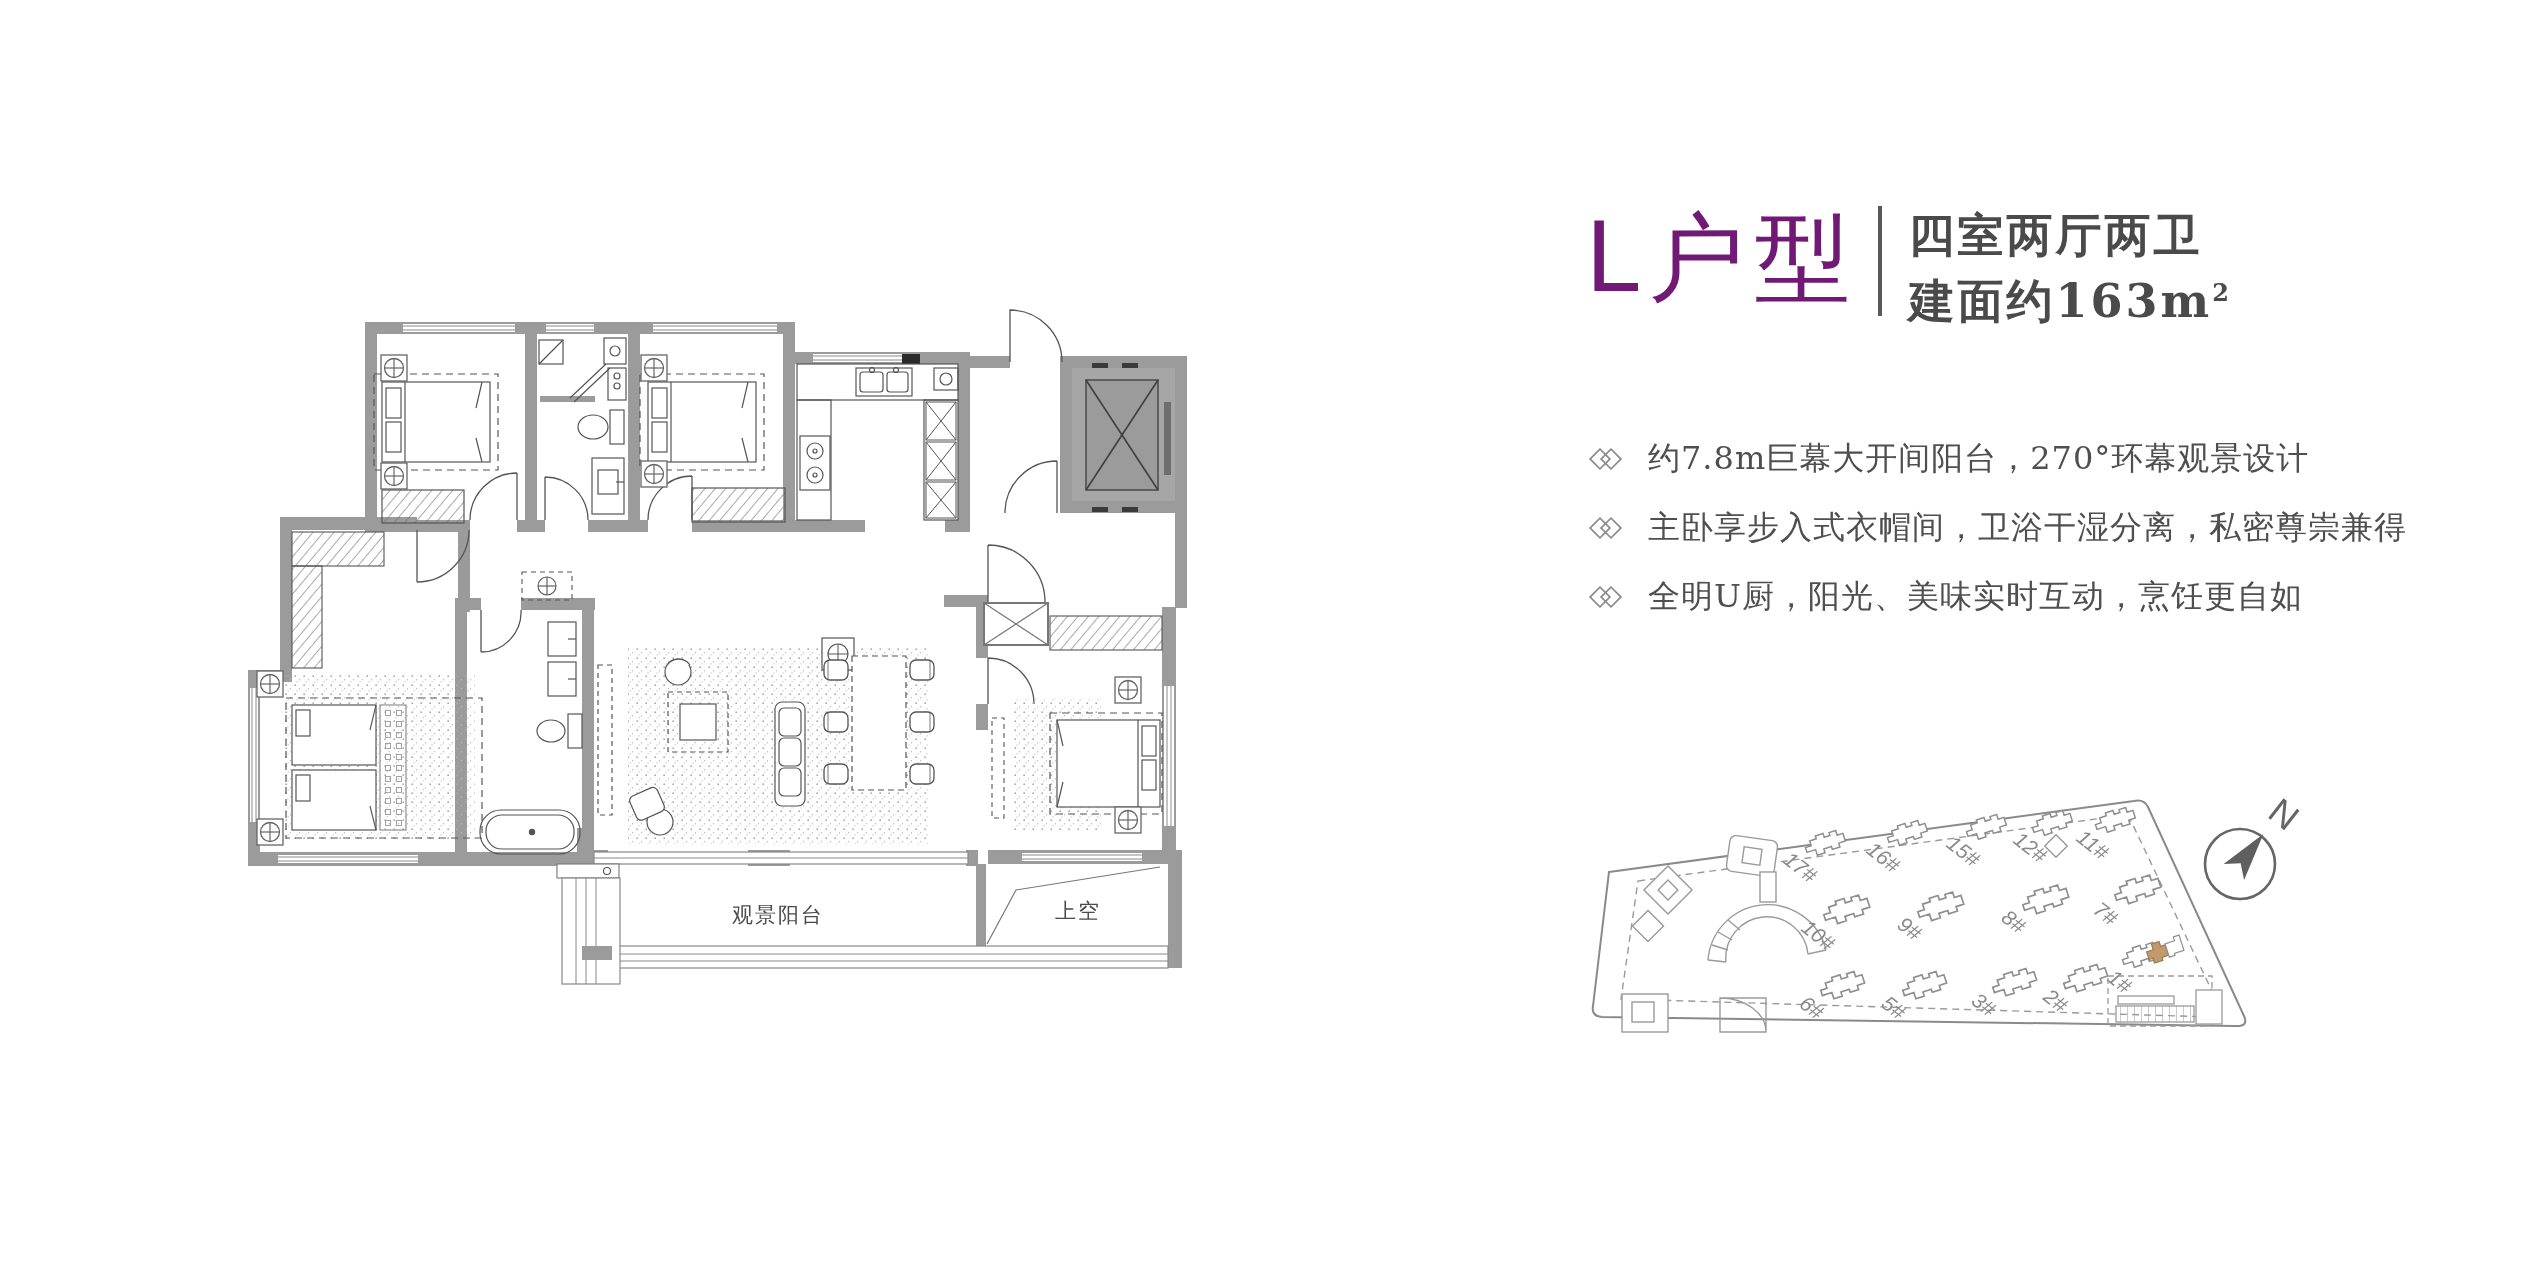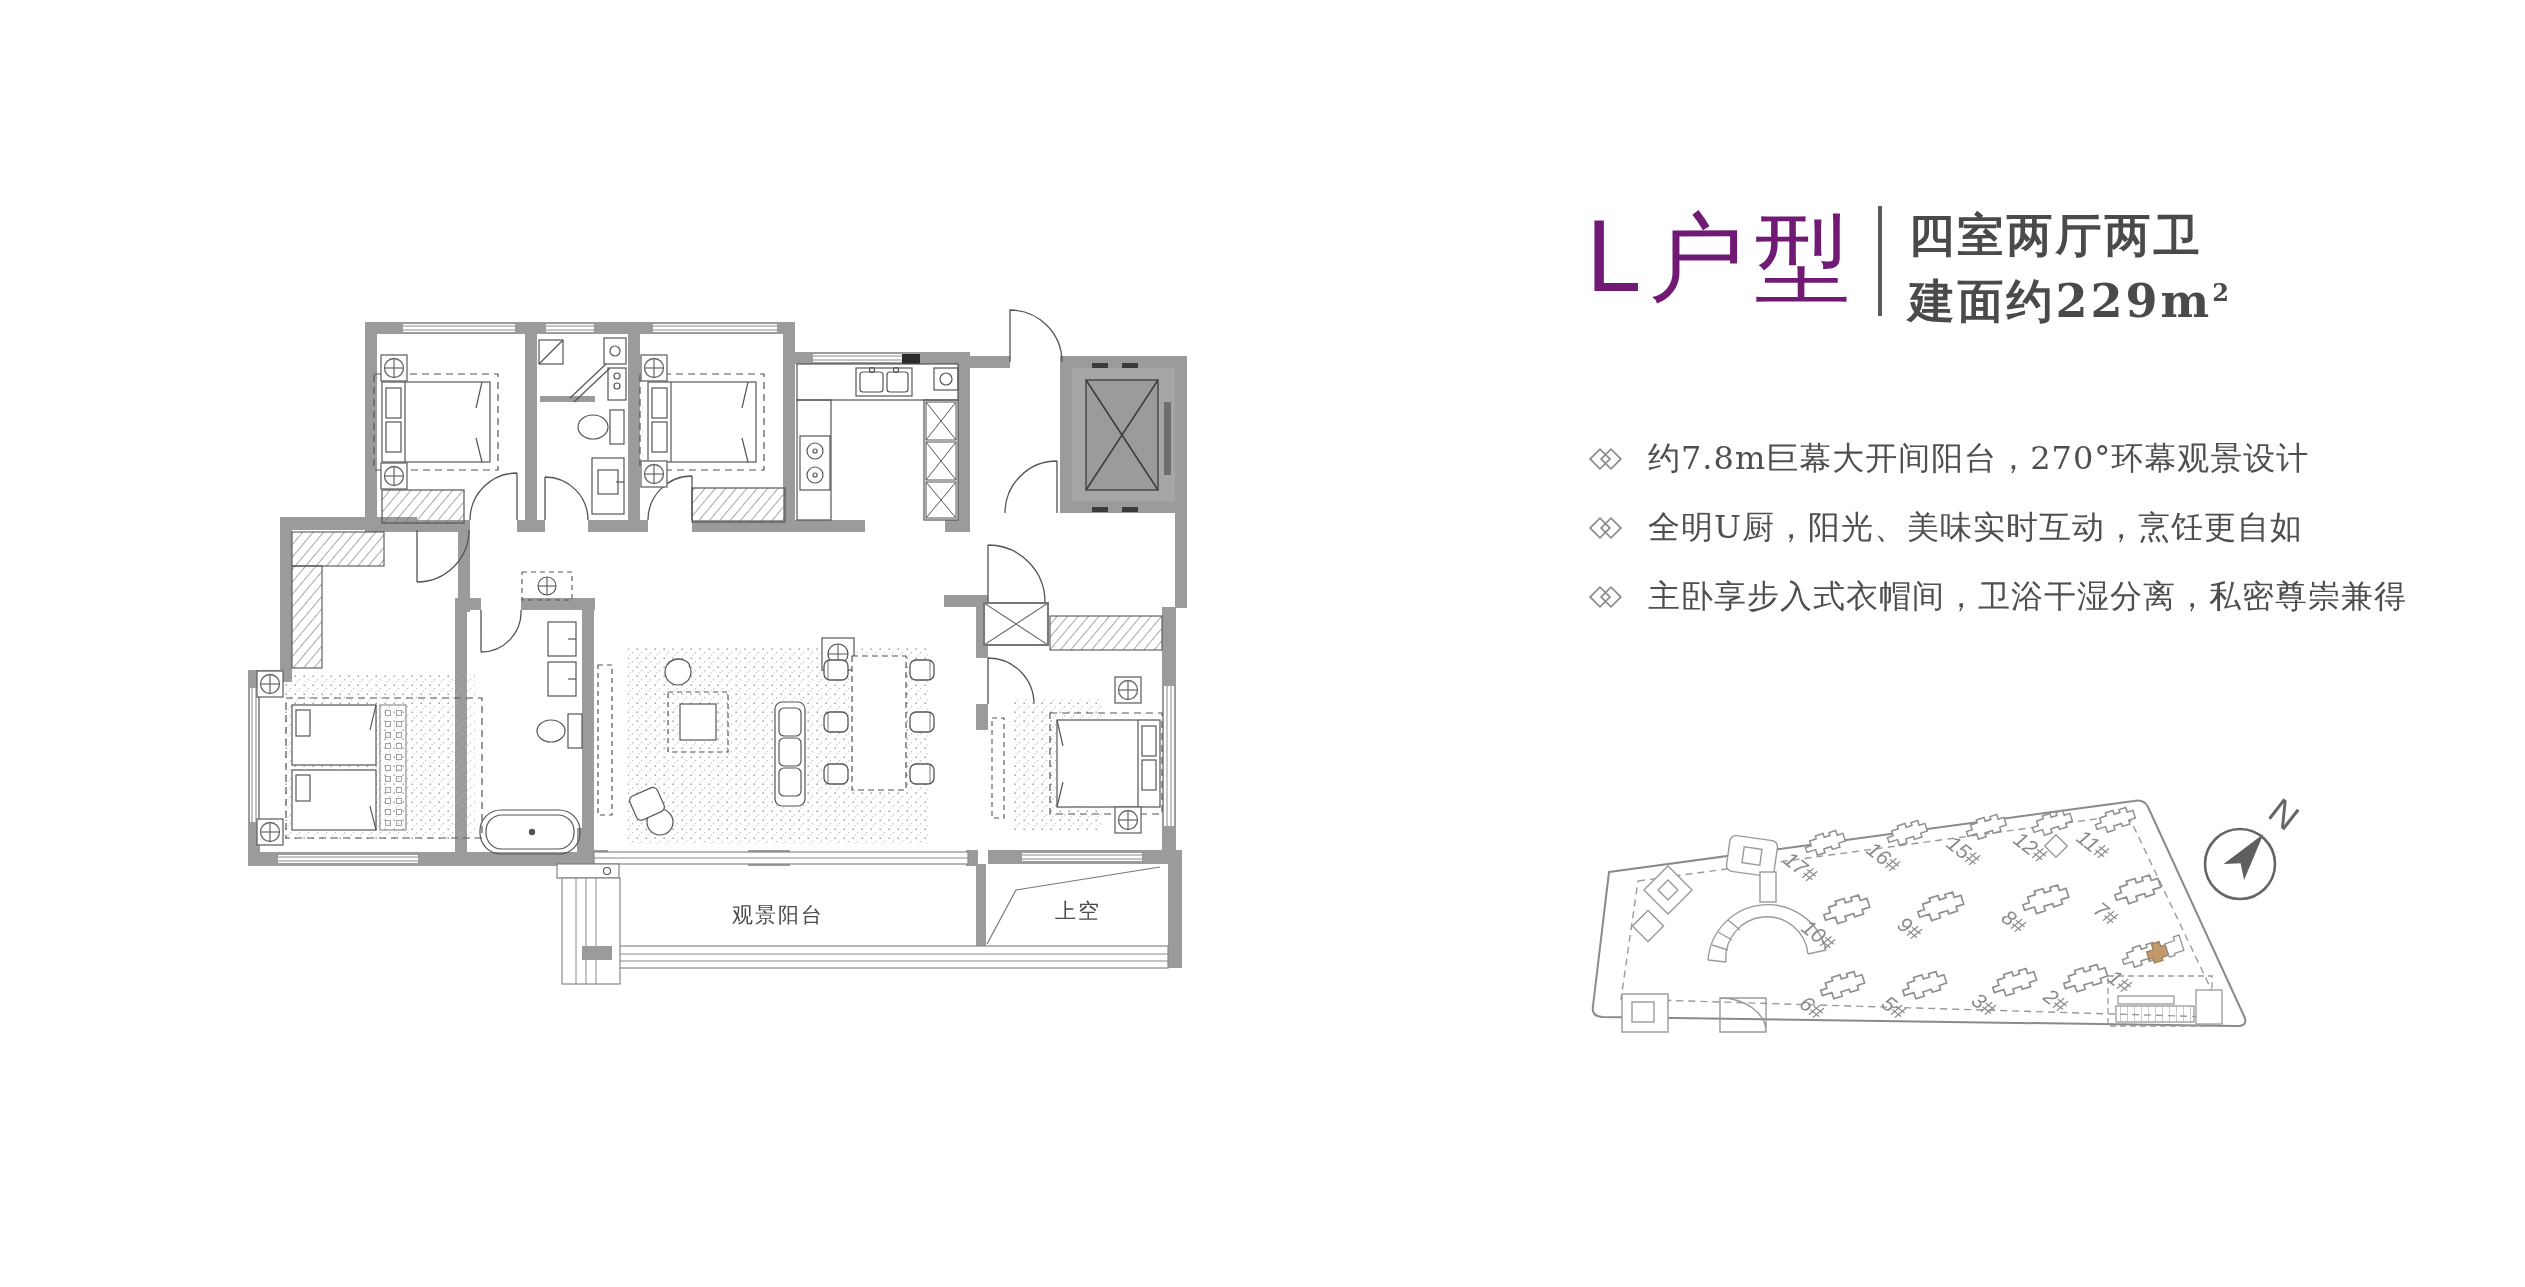--- a/index.html
+++ b/index.html
@@ -356,45 +356,45 @@
 
     <text x="548" y="752" font-size="21" letter-spacing="2" fill="#4a4a4a" text-anchor="middle">观景阳台</text>
     <text x="848" y="748" font-size="21" letter-spacing="2" fill="#4a4a4a" text-anchor="middle">上空</text>
   </svg>
 
   <div class="hdr">
     <div class="hdr-title">L户型</div>
     <div class="hdr-divider"></div>
     <div class="hdr-spec">
       <div class="spec-line">四室两厅两卫</div>
-      <div class="spec-line"><span>建面约</span><span>229</span><span>m</span><sup>2</sup></div>
+      <div class="spec-line"><span>建面约</span><span>163</span><span>m</span><sup>2</sup></div>
     </div>
   </div>
 
   <div class="features">
     <div class="feature-row">
       <svg class="feature-icon" width="38" height="28" viewBox="0 0 38 28">
         <rect x="-7" y="-7" width="14" height="14" transform="translate(12,14) rotate(45)" fill="none" stroke="#8a8a8a" stroke-width="1.7"></rect>
         <rect x="-7" y="-7" width="14" height="14" transform="translate(23,14) rotate(45)" fill="none" stroke="#8a8a8a" stroke-width="1.7"></rect>
       </svg>
       <span class="feature-text">约7.8m巨幕大开间阳台，270°环幕观景设计</span>
     </div>
     <div class="feature-row">
       <svg class="feature-icon" width="38" height="28" viewBox="0 0 38 28">
         <rect x="-7" y="-7" width="14" height="14" transform="translate(12,14) rotate(45)" fill="none" stroke="#8a8a8a" stroke-width="1.7"></rect>
         <rect x="-7" y="-7" width="14" height="14" transform="translate(23,14) rotate(45)" fill="none" stroke="#8a8a8a" stroke-width="1.7"></rect>
       </svg>
-      <span class="feature-text">全明U厨，阳光、美味实时互动，烹饪更自如</span>
+      <span class="feature-text">主卧享步入式衣帽间，卫浴干湿分离，私密尊崇兼得</span>
     </div>
     <div class="feature-row">
       <svg class="feature-icon" width="38" height="28" viewBox="0 0 38 28">
         <rect x="-7" y="-7" width="14" height="14" transform="translate(12,14) rotate(45)" fill="none" stroke="#8a8a8a" stroke-width="1.7"></rect>
         <rect x="-7" y="-7" width="14" height="14" transform="translate(23,14) rotate(45)" fill="none" stroke="#8a8a8a" stroke-width="1.7"></rect>
       </svg>
-      <span class="feature-text">主卧享步入式衣帽间，卫浴干湿分离，私密尊崇兼得</span>
+      <span class="feature-text">全明U厨，阳光、美味实时互动，烹饪更自如</span>
     </div>
   </div>
 
   <svg class="site-svg" width="800" height="340" viewBox="0 0 800 340">
     <defs>
       <path id="bshape" d="M0,8 L6,8 L6,3 L13,3 L13,0 L21,0 L21,4 L27,4 L27,1 L34,1 L34,6 L40,6 L40,14 L33,14 L33,18 L25,18 L25,15 L17,15 L17,19 L9,19 L9,13 L0,13 Z" fill="#ffffff" stroke="#8f8f8f" stroke-width="1.5"></path>
       <pattern id="pstripe" width="7" height="16" patternUnits="userSpaceOnUse">
         <line x1="0" y1="0" x2="0" y2="16" stroke="#9a9a9a" stroke-width="1"></line>
       </pattern>
     </defs>

